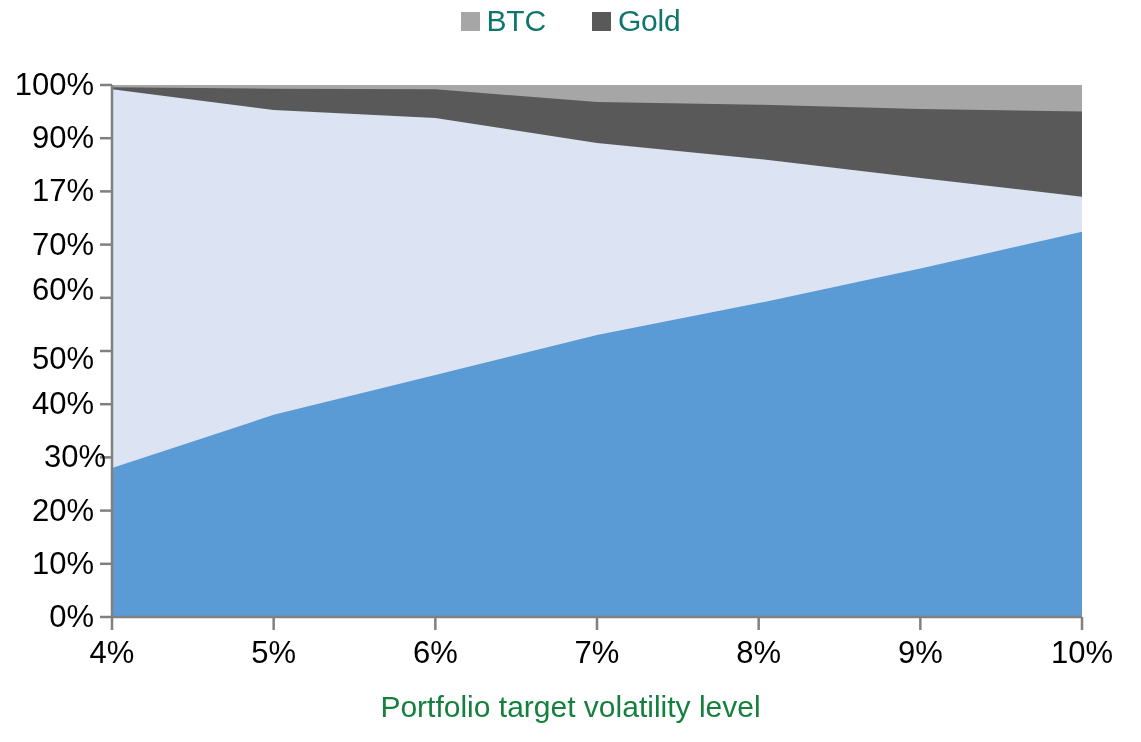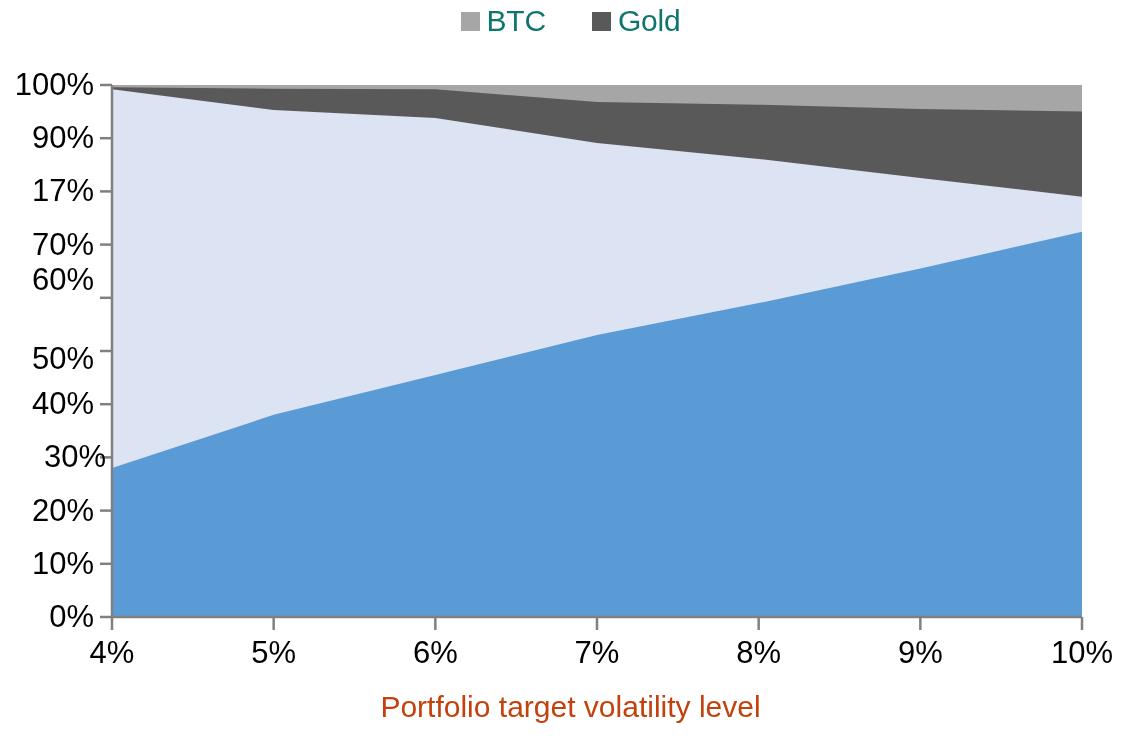--- a/index.html
+++ b/index.html
@@ -86,21 +86,21 @@
     white-space: nowrap;
   }
   .axis-title {
     position: absolute;
     left: 0;
     top: 692px;
     width: 1141px;
     text-align: center;
     font-size: 30px;
     line-height: 30px;
-    color: #c2410c;
+    color: #15803d;
   }
 </style>
 </head>
 <body>
 
 <div id="chart-root">
 
   <div class="legend" id="legend">
       <div class="legend-item">
         <span class="legend-swatch" style="background: rgb(166, 166, 166);"></span>
@@ -137,21 +137,21 @@
         <line x1="597" y1="617" x2="597" y2="630" stroke="#808080" stroke-width="2.5"></line>
         <line x1="758.6666666666666" y1="617" x2="758.6666666666666" y2="630" stroke="#808080" stroke-width="2.5"></line>
         <line x1="920.3333333333334" y1="617" x2="920.3333333333334" y2="630" stroke="#808080" stroke-width="2.5"></line>
         <line x1="1082" y1="617" x2="1082" y2="630" stroke="#808080" stroke-width="2.5"></line>
       </svg>
     <div id="ytick-labels">
         <div class="ytick-label" style="right: 1047px; top: 69px; left: 0px;">100%</div>
         <div class="ytick-label" style="right: 1047px; top: 122.2px; left: 0px;">90%</div>
         <div class="ytick-label" style="right: 1047px; top: 175.4px; left: 0px;">17%</div>
         <div class="ytick-label" style="right: 1047px; top: 228.6px; left: 0px;">70%</div>
-        <div class="ytick-label" style="right: 1047px; top: 264px; left: 0px;">60%</div>
+        <div class="ytick-label" style="right: 1047px; top: 274px; left: 0px;">60%</div>
         <div class="ytick-label" style="right: 1047px; top: 343px; left: 0px;">50%</div>
         <div class="ytick-label" style="right: 1047px; top: 388.2px; left: 0px;">40%</div>
         <div class="ytick-label" style="right: 1047px; top: 441.4px; left: 0px; padding-left: 44px;">30%</div>
         <div class="ytick-label" style="right: 1047px; top: 494.6px; left: 0px;">20%</div>
         <div class="ytick-label" style="right: 1047px; top: 547.8px; left: 0px;">10%</div>
         <div class="ytick-label" style="right: 1047px; top: 601px; left: 0px;">0%</div>
       </div>
     <div id="xtick-labels">
         <div class="xtick-label" style="width: 120px; left: 52px; top: 637px;">4%</div>
         <div class="xtick-label" style="width: 120px; left: 213.667px; top: 637px;">5%</div>

